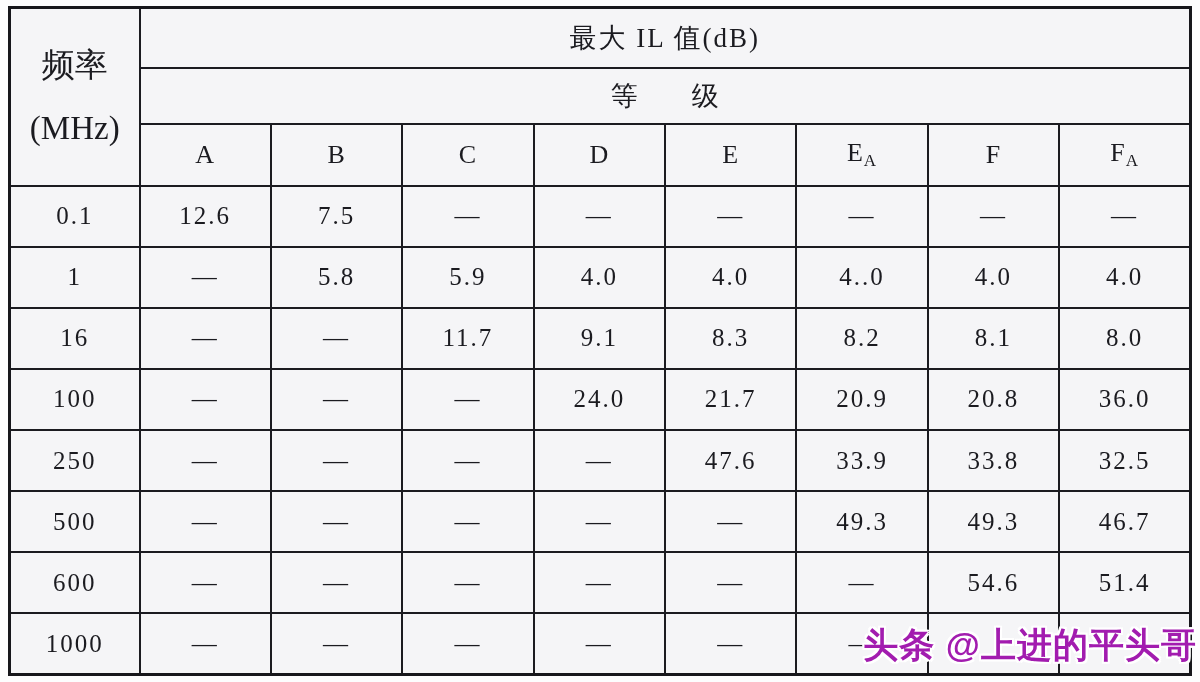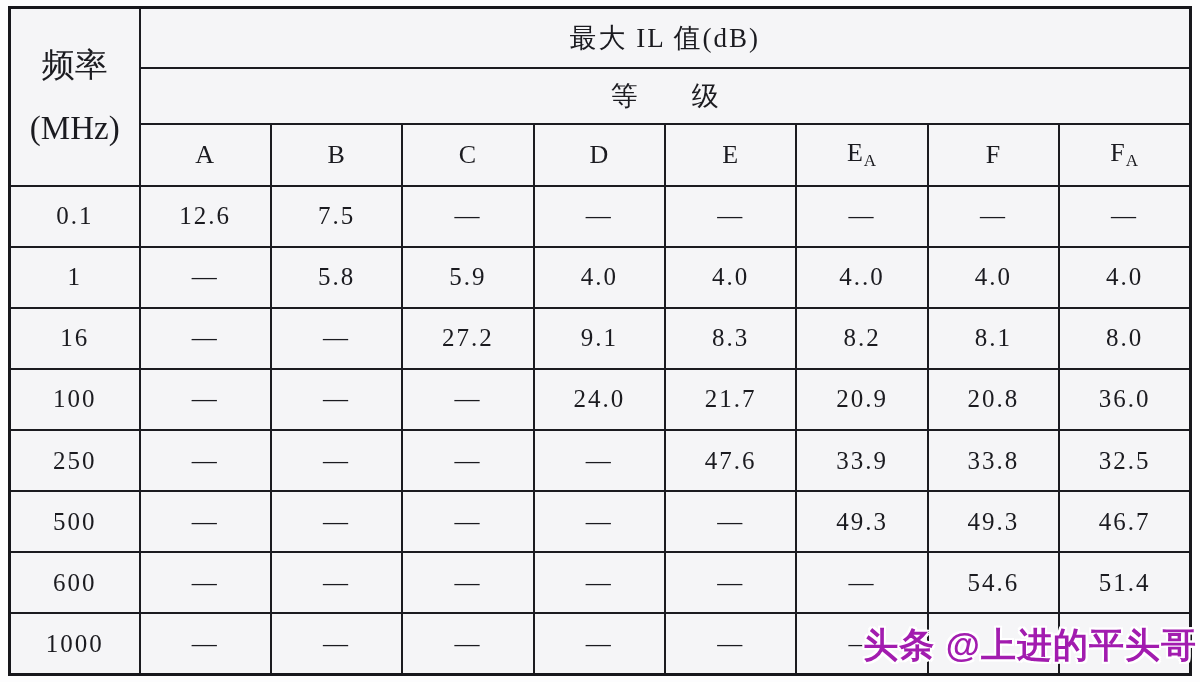--- a/index.html
+++ b/index.html
@@ -137,21 +137,21 @@
           <td class="value-cell">4.0</td>
           <td class="value-cell">4.0</td>
           <td class="value-cell">4..0</td>
           <td class="value-cell">4.0</td>
           <td class="value-cell">4.0</td>
         </tr>
         <tr>
           <td class="freq-cell">16</td>
           <td class="value-cell">—</td>
           <td class="value-cell">—</td>
-          <td class="value-cell">27.2</td>
+          <td class="value-cell">11.7</td>
           <td class="value-cell">9.1</td>
           <td class="value-cell">8.3</td>
           <td class="value-cell">8.2</td>
           <td class="value-cell">8.1</td>
           <td class="value-cell">8.0</td>
         </tr>
         <tr>
           <td class="freq-cell">100</td>
           <td class="value-cell">—</td>
           <td class="value-cell">—</td>

